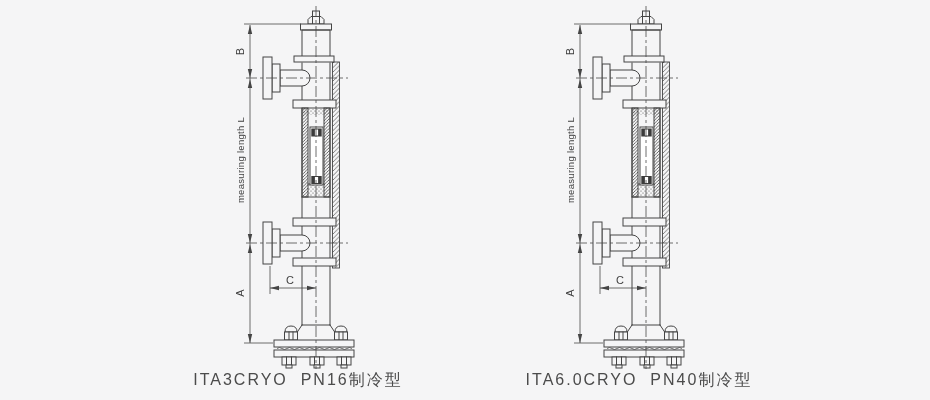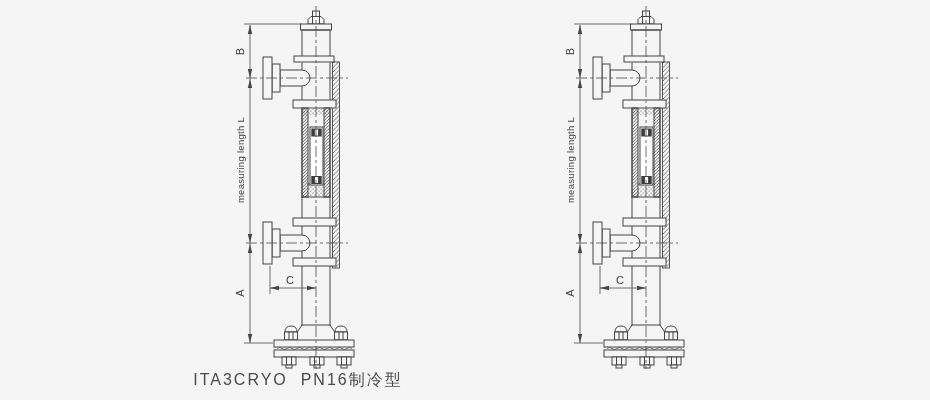--- a/index.html
+++ b/index.html
@@ -128,13 +128,14 @@
           <text class="dimlbl" x="290" y="283.5" text-anchor="middle">C</text>
         </g>
       </g>
     </defs>
 
     <use href="#gauge" xlink:href="#gauge"></use>
     <use href="#gauge" xlink:href="#gauge" transform="translate(330,0)"></use>
   </svg>
 
   <div class="caption" id="cap1">ITA3CRYO  PN16制冷型</div>
+  <div class="caption" id="cap2">ITA6.0CRYO  PN40制冷型</div>
 </div>
 
 </body></html>

